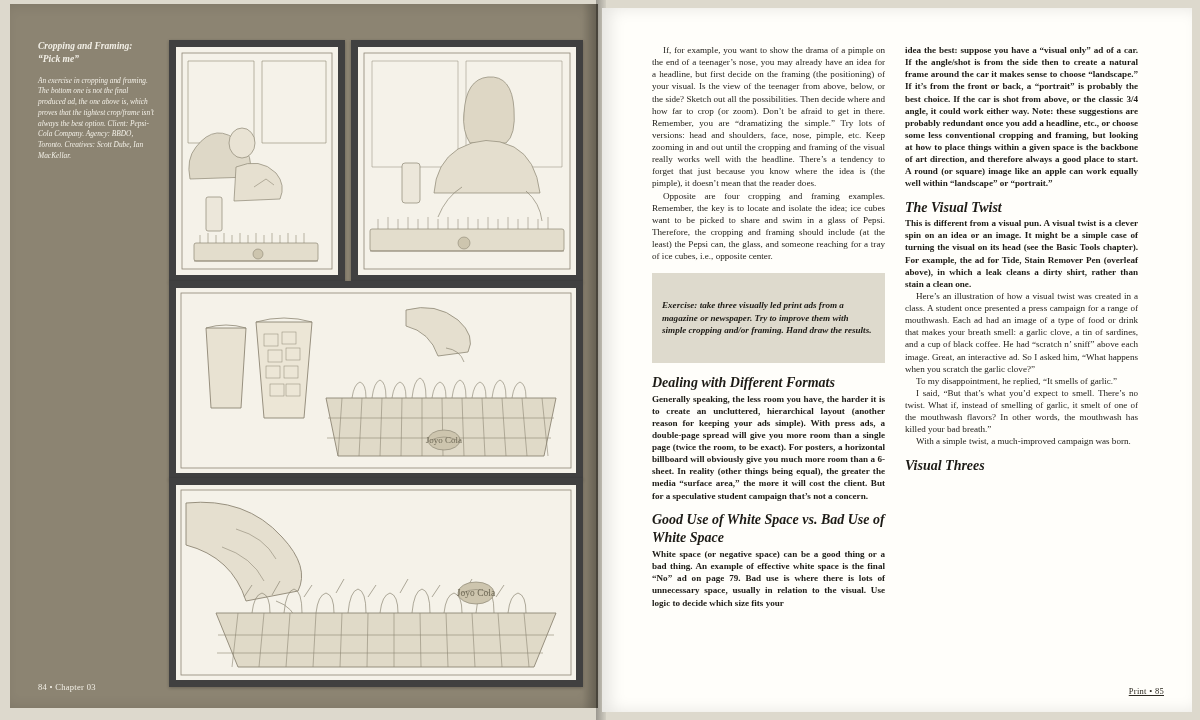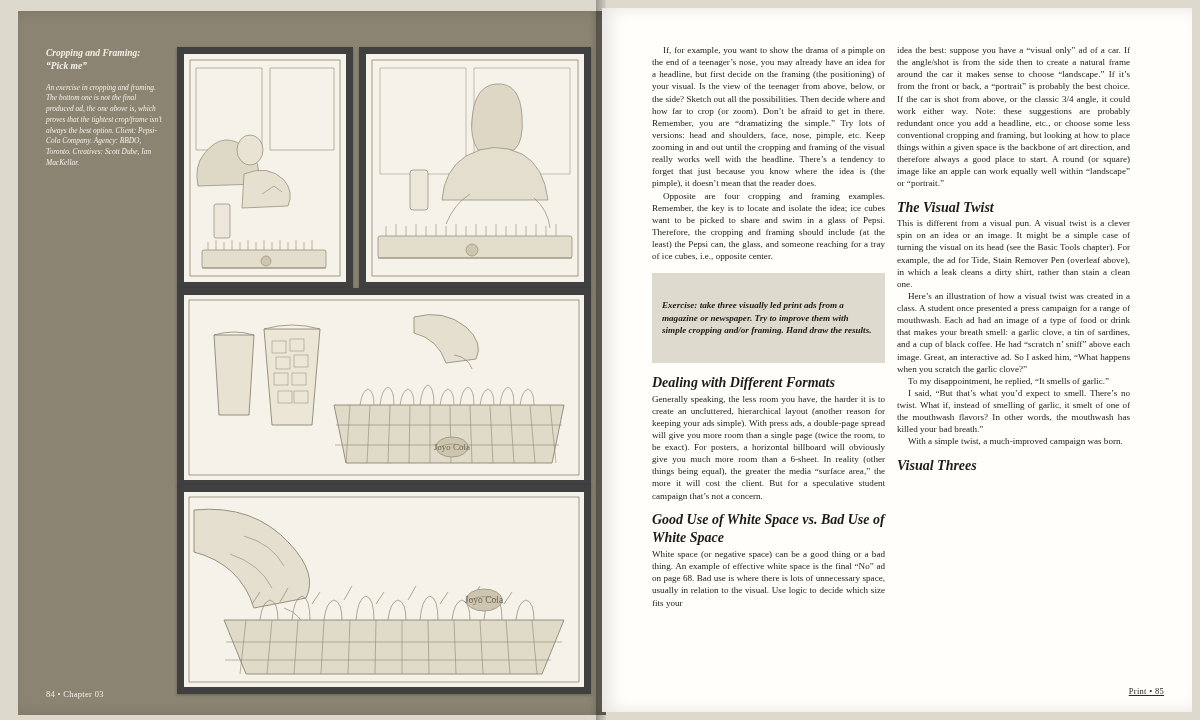--- a/index.html
+++ b/index.html
@@ -16,26 +16,25 @@
   .spread {
     position: relative;
     width: 1200px;
     height: 720px;
     background: #ddd9cd;
   }
   
   .page-left {
     position: absolute;
     left: 10px;
-    top: 11px;
+    top: 4px;
     width: 588px;
     height: 704px;
     background: #8c8472;
     box-shadow: inset -6px 0 14px rgba(0,0,0,0.12);
-    margin-left: 8px;
   }
   .page-left::after {
     content: "";
     position: absolute;
     right: 0; top: 0; bottom: 0;
     width: 16px;
     background: linear-gradient(to right, rgba(0,0,0,0) 0%, rgba(0,0,0,0.22) 100%);
     pointer-events: none;
   }
   .caption-box {
@@ -93,31 +92,31 @@
     background: #fffefa;
     box-shadow: inset 8px 0 16px rgba(0,0,0,0.10);
   }
   .cols {
     position: absolute;
     left: 50px;
     top: 36px;
     width: 494px;
     height: 610px;
     display: flex;
-    gap: 12px;
+    gap: 20px;
   }
   .col {
     width: 233px;
     font-size: 9.1px;
     line-height: 1.335;
     color: #1d1b16;
     text-align: justify;
   }
   .col p { margin: 0; text-indent: 11px; }
-  .col p.noind { text-indent: 0; }
+  .col p.noind { text-indent: 0; font-weight: bold; }
   .col h4 {
     margin: 9px 0 0 0;
     font-size: 14px;
     font-style: italic;
     font-weight: bold;
     text-align: left;
   }
   .exercise {
     background: #dedacd;
     padding: 26px 10px;
@@ -273,21 +272,21 @@
   <div class="page-right">
     <div class="cols">
 
       <div class="col">
         <p>If, for example, you want to show the drama of a pimple on the end of a teenager’s nose, you may already have an idea for a headline, but first decide on the framing (the positioning) of your visual. Is the view of the teenager from above, below, or the side? Sketch out all the possibilities. Then decide where and how far to crop (or zoom). Don’t be afraid to get in there. Remember, you are “dramatizing the simple.” Try lots of versions: head and shoulders, face, nose, pimple, etc. Keep zooming in and out until the cropping and framing of the visual really works well with the headline. There’s a tendency to forget that just because you know where the idea is (the pimple), it doesn’t mean that the reader does.</p>
         <p>Opposite are four cropping and framing examples. Remember, the key is to locate and isolate the idea; ice cubes want to be picked to share and swim in a glass of Pepsi. Therefore, the cropping and framing should include (at the least) the Pepsi can, the glass, and someone reaching for a tray of ice cubes, i.e., opposite center.</p>
         <div class="exercise">Exercise: take three visually led print ads from a magazine or newspaper. Try to improve them with simple cropping and/or framing. Hand draw the results.</div>
         <h4>Dealing with Different Formats</h4>
         <p class="noind">Generally speaking, the less room you have, the harder it is to create an uncluttered, hierarchical layout (another reason for keeping your ads simple). With press ads, a double-page spread will give you more room than a single page (twice the room, to be exact). For posters, a horizontal billboard will obviously give you much more room than a 6-sheet. In reality (other things being equal), the greater the media “surface area,” the more it will cost the client. But for a speculative student campaign that’s not a concern.</p>
         <h4>Good Use of White Space vs. Bad Use of White Space</h4>
-        <p class="noind">White space (or negative space) can be a good thing or a bad thing. An example of effective white space is the final “No” ad on page 68. Bad use is where there is lots of unnecessary space, usually in relation to the visual. Use logic to decide which size fits your</p>
+        <p class="noind">White space (or negative space) can be a good thing or a bad thing. An example of effective white space is the final “No” ad on page 79. Bad use is where there is lots of unnecessary space, usually in relation to the visual. Use logic to decide which size fits your</p>
       </div>
 
       <div class="col">
         <p class="noind">idea the best: suppose you have a “visual only” ad of a car. If the angle/shot is from the side then to create a natural frame around the car it makes sense to choose “landscape.” If it’s from the front or back, a “portrait” is probably the best choice. If the car is shot from above, or the classic 3/4 angle, it could work either way. Note: these suggestions are probably redundant once you add a headline, etc., or choose some less conventional cropping and framing, but looking at how to place things within a given space is the backbone of art direction, and therefore always a good place to start. A round (or square) image like an apple can work equally well within “landscape” or “portrait.”</p>
         <h4>The Visual Twist</h4>
         <p class="noind">This is different from a visual pun. A visual twist is a clever spin on an idea or an image. It might be a simple case of turning the visual on its head (see the Basic Tools chapter). For example, the ad for Tide, Stain Remover Pen (overleaf above), in which a leak cleans a dirty shirt, rather than stain a clean one.</p>
         <p>Here’s an illustration of how a visual twist was created in a class. A student once presented a press campaign for a range of mouthwash. Each ad had an image of a type of food or drink that makes your breath smell: a garlic clove, a tin of sardines, and a cup of black coffee. He had “scratch n’ sniff” above each image. Great, an interactive ad. So I asked him, “What happens when you scratch the garlic clove?”</p>
         <p>To my disappointment, he replied, “It smells of garlic.”</p>
         <p>I said, “But that’s what you’d expect to smell. There’s no twist. What if, instead of smelling of garlic, it smelt of one of the mouthwash flavors? In other words, the mouthwash has killed your bad breath.”</p>
         <p>With a simple twist, a much-improved campaign was born.</p>

